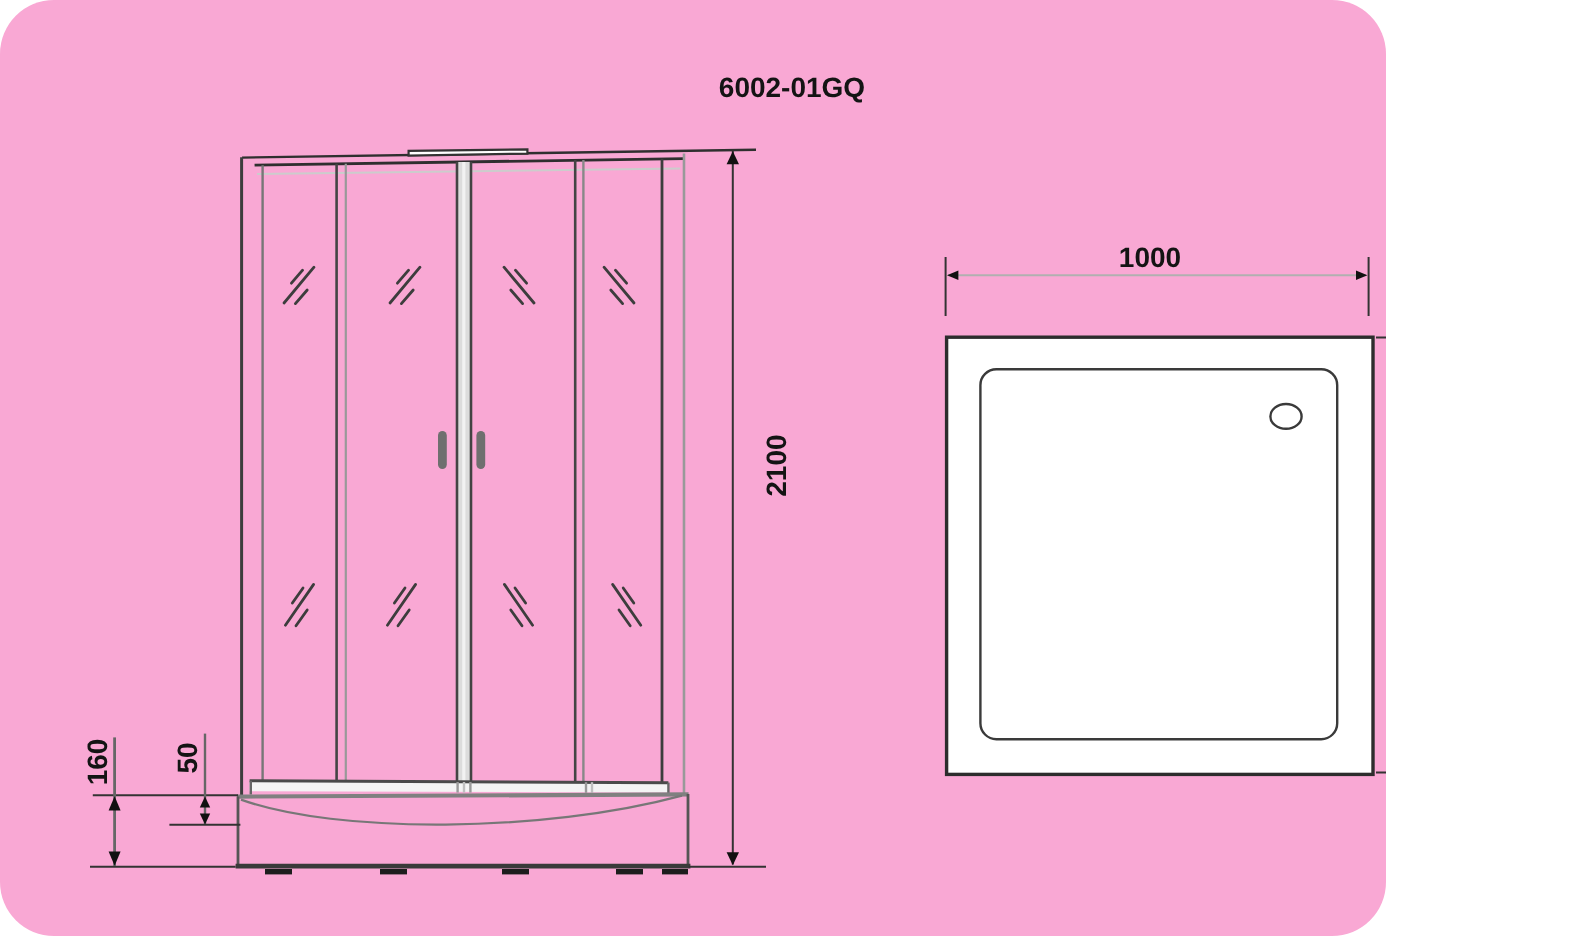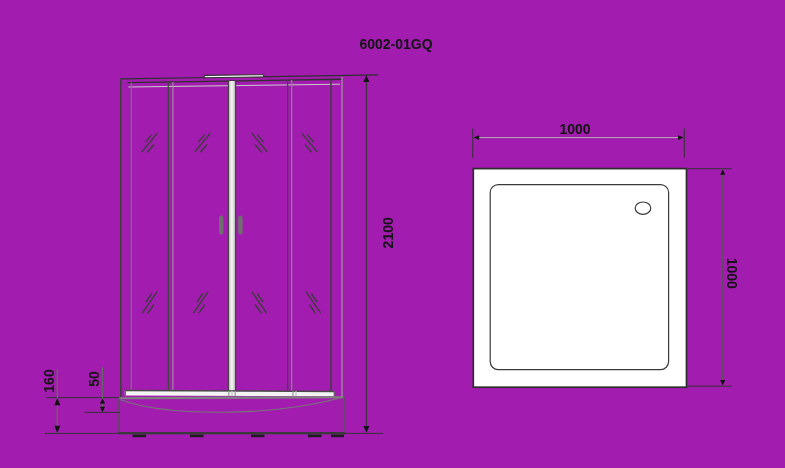--- a/index.html
+++ b/index.html
@@ -1,17 +1,17 @@
 <!DOCTYPE html>
 <html><head>
 <meta charset="utf-8">
 <style>
   html,body{margin:0;padding:0;background:#ffffff;}
-  .page{position:relative;width:785px;height:468px;background:#a21caf;overflow:hidden;
-        font-family:"Liberation Sans", sans-serif;}
+  .page{position:relative;width:693px;height:468px;background:#f9a8d4;overflow:hidden;
+        font-family:"Liberation Sans", sans-serif;border-radius:27px;}
   svg{display:block;}
   text{font-family:"Liberation Sans", sans-serif;font-weight:bold;fill:#141414;}
 </style>
 </head>
 <body>
 <div class="page">
 <svg width="785" height="468" viewBox="0 0 785 468">
 
   <text x="396" y="48.5" font-size="14" text-anchor="middle">6002-01GQ</text>
 

